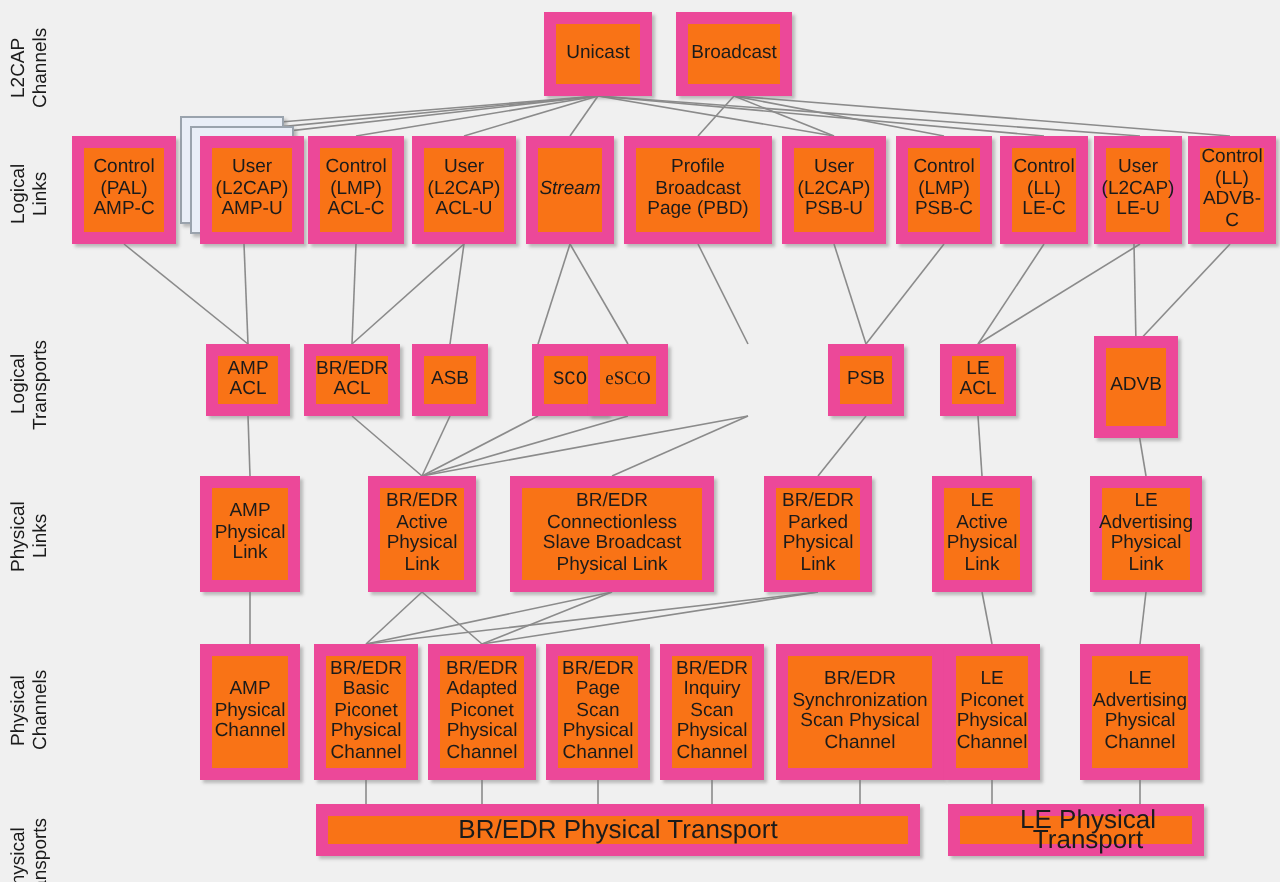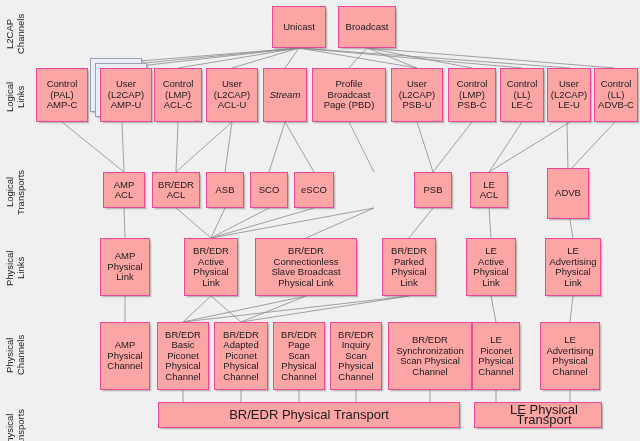--- a/index.html
+++ b/index.html
@@ -7,22 +7,22 @@
     width:640px;height:441px;
     background:#f0f0f0;
     font-family:"Liberation Sans", sans-serif;
     overflow:hidden;
     position:relative;
   }
   #stage{position:absolute;left:0;top:0;width:640px;height:441px;}
   svg.links{position:absolute;left:0;top:0;width:640px;height:441px;pointer-events:none;}
   .box{
     position:absolute;
-    background:#fca5a5;
-    border:1px solid #ec4899;
+    background:#f97316;
+    border:6px solid #ec4899;
     box-sizing:border-box;
     display:flex;
     align-items:center;
     justify-content:center;
     text-align:center;
     color:#1b1b1b;
     font-size:9.5px;
     line-height:10.5px;
     box-shadow:1.5px 1.5px 1.5px rgba(120,120,120,0.45);
     z-index:5;
@@ -171,22 +171,22 @@
 LE-U</div>
   <div class="box" style="left:594px;top:68px;width:44px;height:54px;">Control
 (LL)
 ADVB-C</div>
 
   <div class="box" style="left:103px;top:172px;width:42px;height:36px;">AMP
 ACL</div>
   <div class="box" style="left:152px;top:172px;width:48px;height:36px;">BR/EDR
 ACL</div>
   <div class="box" style="left:206px;top:172px;width:38px;height:36px;">ASB</div>
-  <div class="box" style="left:250px;top:172px;width:38px;height:36px;">SCO</div>
-  <div class="box" style="left:294px;top:172px;width:40px;height:36px;">eSCO</div>
+  <div class="box" style="left:266px;top:172px;width:38px;height:36px;font-family:Liberation Mono, monospace;">SCO</div>
+  <div class="box" style="left:294px;top:172px;width:40px;height:36px;font-family:Liberation Serif, serif;">eSCO</div>
   <div class="box" style="left:414px;top:172px;width:38px;height:36px;">PSB</div>
   <div class="box" style="left:470px;top:172px;width:38px;height:36px;">LE
 ACL</div>
   <div class="box" style="left:547px;top:168px;width:42px;height:51px;">ADVB</div>
 
   <div class="box" style="left:100px;top:238px;width:50px;height:58px;">AMP
 Physical
 Link</div>
   <div class="box" style="left:184px;top:238px;width:54px;height:58px;">BR/EDR
 Active

